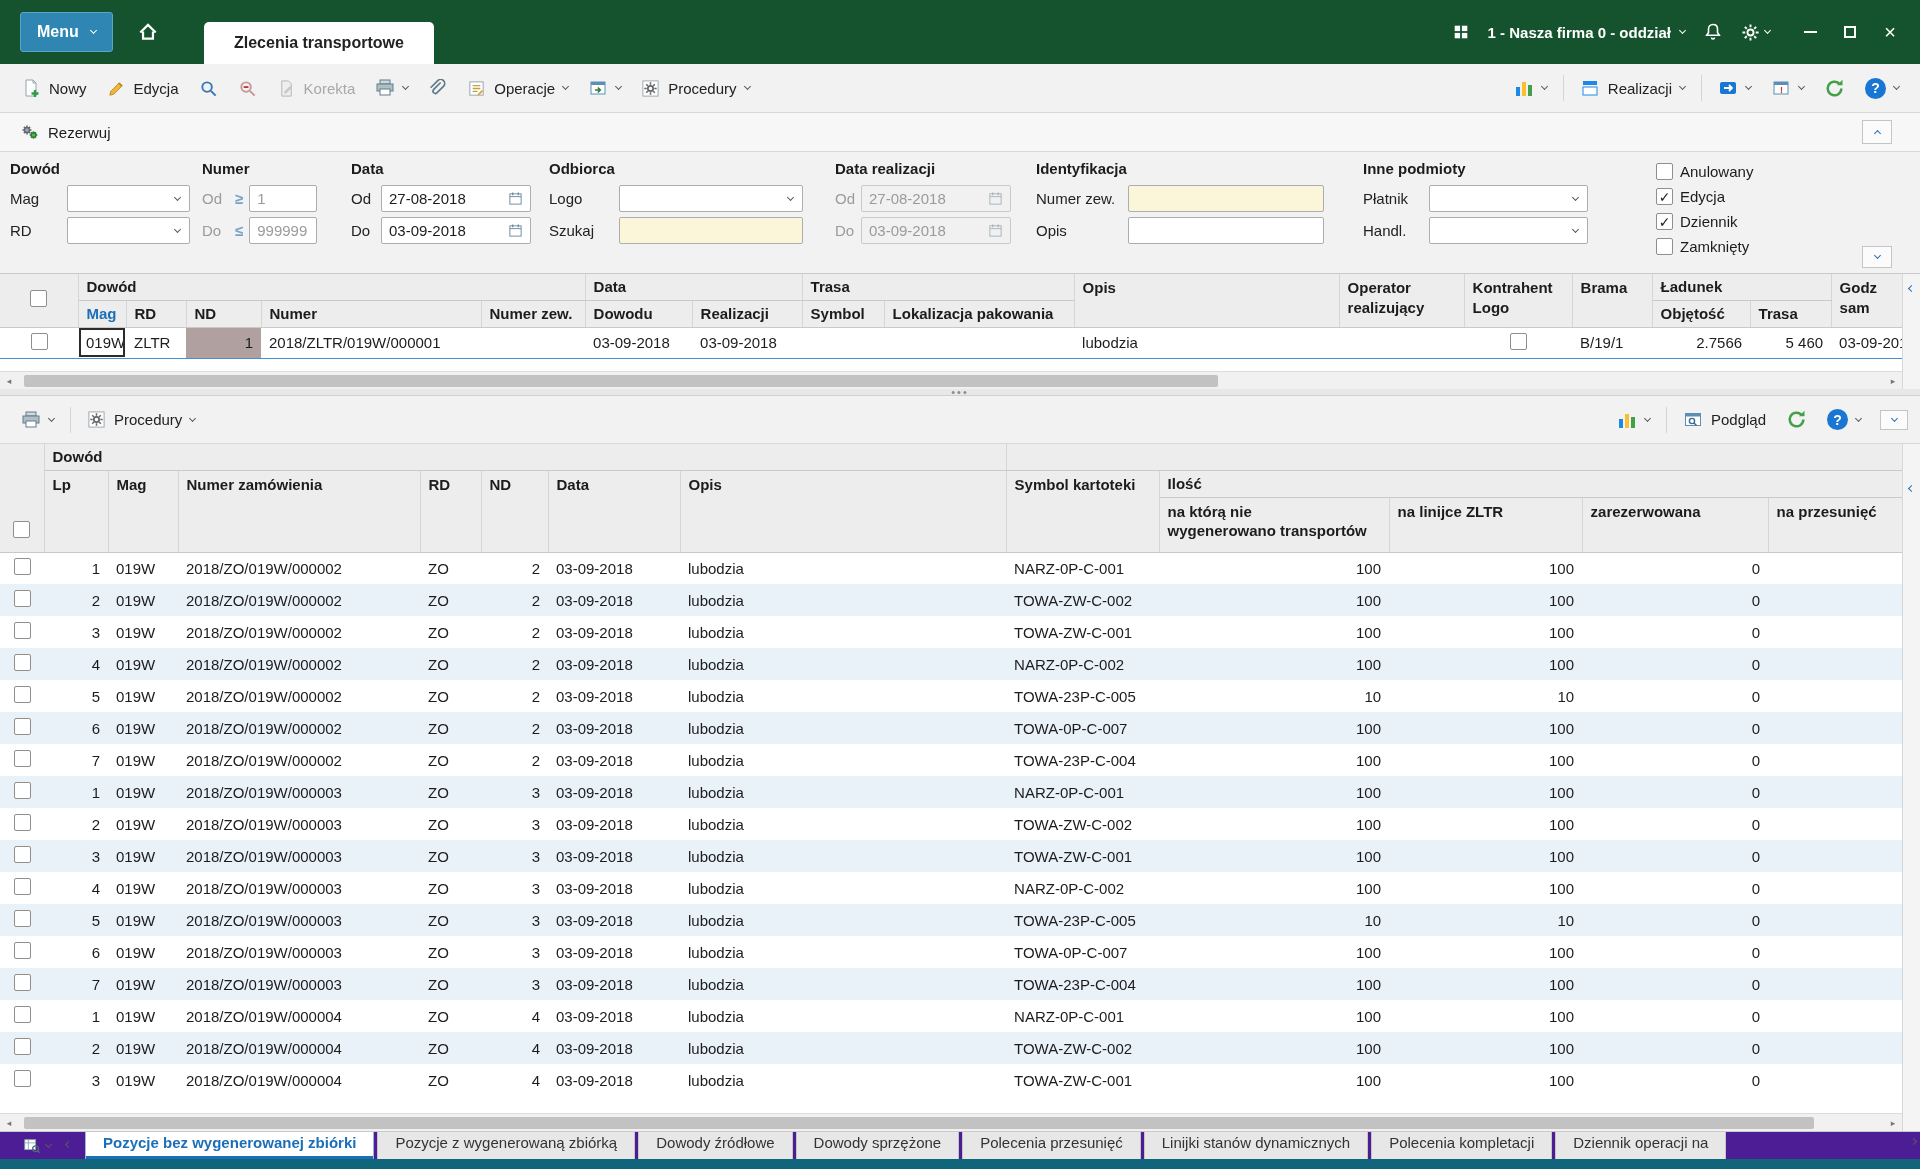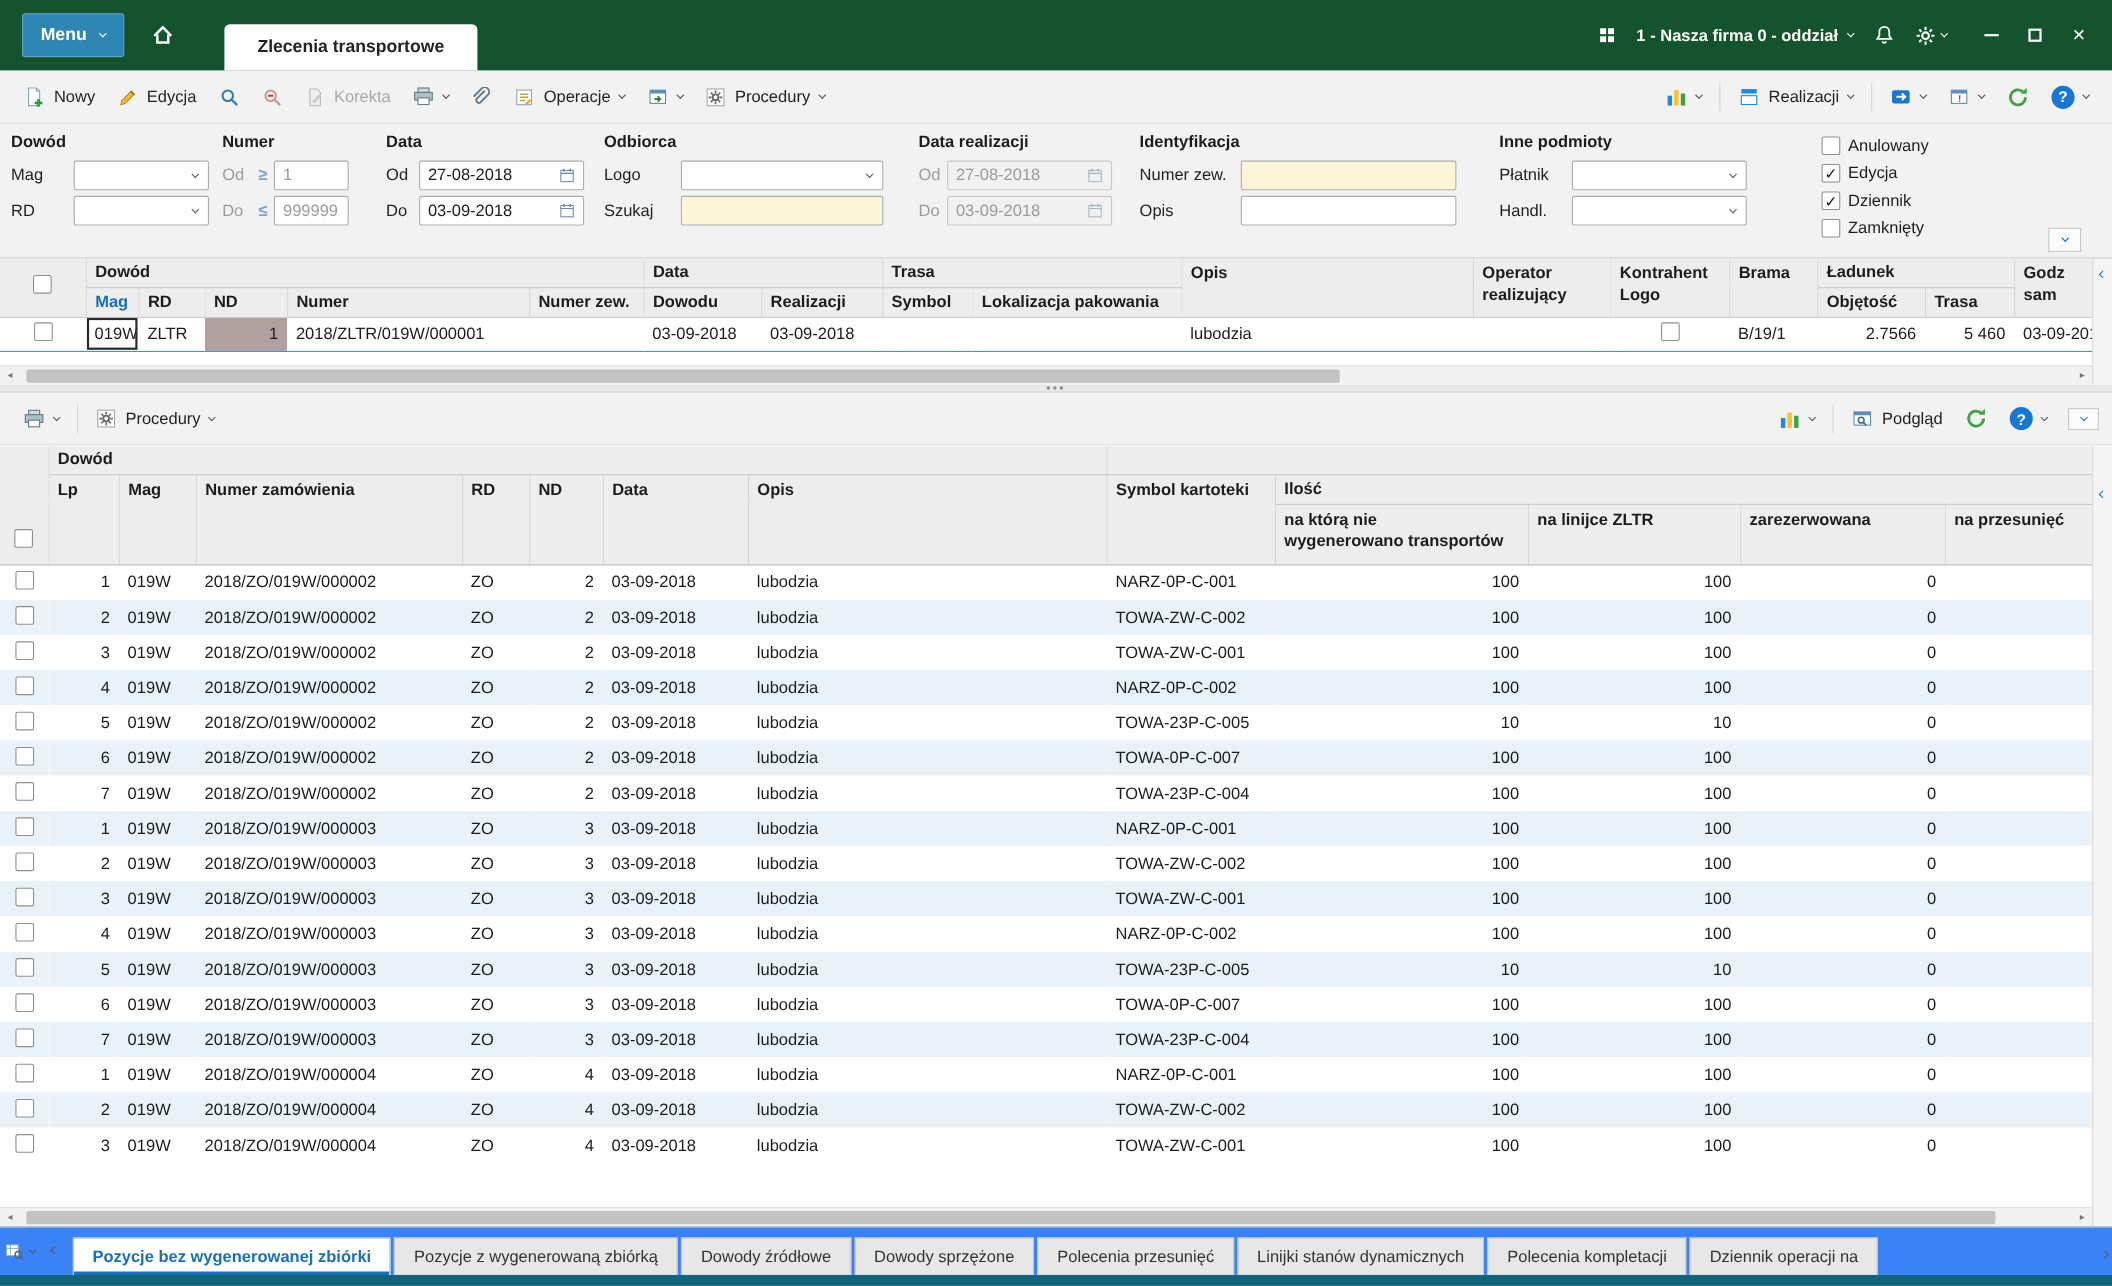--- a/index.html
+++ b/index.html
@@ -100,21 +100,21 @@
 .sarrow{width:18px;display:flex;align-items:center;justify-content:center;color:#777;font-size:9px;flex:0 0 auto}
 .sarrow.end{margin-left:auto}
 .edge-strip{width:18px;background:#f4f4f4;border-left:1px solid #d8d8d8;display:flex;justify-content:center;flex:0 0 auto}
 .edge-strip .chev{margin-top:12px}
 .edge-strip.low .chev{margin-top:42px}
 
 
 .splitter{height:7px;background:#e8e8e8;border-bottom:1px solid #d0d0d0;display:flex;align-items:center;justify-content:center;flex:0 0 auto;color:#8a8a8a;font-size:11px;line-height:0;letter-spacing:2px}
 
 
-.tabsbar{height:44px;background:#3b82f6;border-top:1px solid #c9c9c9;display:flex;align-items:center;padding-left:4px;gap:6px;flex:0 0 auto;overflow:hidden;position:relative}
+.tabsbar{height:28px;background:#4c1d95;border-top:1px solid #c9c9c9;display:flex;align-items:center;padding-left:23px;gap:6px;flex:0 0 auto;overflow:hidden;position:relative}
 .tabctrl{display:flex;align-items:center;gap:5px;color:#555}
 .arrowbox{width:22px;height:26px;display:flex;align-items:center;justify-content:center}
 .btabs{display:flex;align-items:flex-end;height:100%;gap:3px;overflow:hidden;flex:1}
 .btab{height:34px;background:#e7e7e7;border:1px solid #c6c6c6;border-bottom:none;display:flex;align-items:center;padding:0 17px;white-space:nowrap;color:#333;font-size:15px;flex:0 0 auto}
 .btab.active{background:#fff;color:#1b6fb8;font-weight:700;box-shadow:inset 0 -3px 0 #1b6fb8;border-color:#9ab9d6}
 .tabs-right{position:absolute;right:4px;bottom:12px}
 .bottom-strip{height:10px;background:#11657b;flex:0 0 auto}
 </style>
 </head>
 <body>
@@ -321,20 +321,40 @@
             <path d="M17.6 1.6v5.2h-5.2z" fill="#43a047"></path>
           </svg>
         </span>
     </div>
     <div class="tbtn">
       <span class="help-badge">?</span>
       <span class="chev small"></span>
     </div>
   </div>
 
+  <div class="rezbar">
+    <div class="rezbtn">
+      <span class="ico">
+          <svg width="20" height="20" viewBox="0 0 20 20">
+            <g stroke="#667" stroke-width="1.5" fill="#9aa">
+              <circle cx="7" cy="8" r="2.6"></circle>
+              <path d="M7 3.5v2M7 10.5v2M2.5 8h2M9.5 8h2M3.9 4.9l1.4 1.4M8.7 9.7l1.4 1.4M10.1 4.9L8.7 6.3M5.3 9.7l-1.4 1.4"></path>
+            </g>
+            <g stroke="#2e7d32" stroke-width="1.5" fill="#5cb85c">
+              <circle cx="13.5" cy="13" r="2.3"></circle>
+              <path d="M13.5 9.2v1.8M13.5 15v1.8M9.7 13h1.8M15.5 13h1.8M10.9 10.4l1.2 1.2M15 14.5l1.1 1.1M16.1 10.4l-1.2 1.2M12 14.5l-1.1 1.1"></path>
+            </g>
+          </svg>
+        </span>
+      <span>Rezerwuj</span>
+    </div>
+    <div class="collapse-btn">
+        <span class="chev up blue small"></span>
+      </div>
+  </div>
 
   <div class="filterbar">
     <div class="fsec sw1">
       <div class="ftitle">Dowód</div>
       <div class="frow">
         <span class="flabel lw57">Mag</span>
         <div class="fselect cw123">
             <span class="chev small"></span>
           </div>
       </div>

